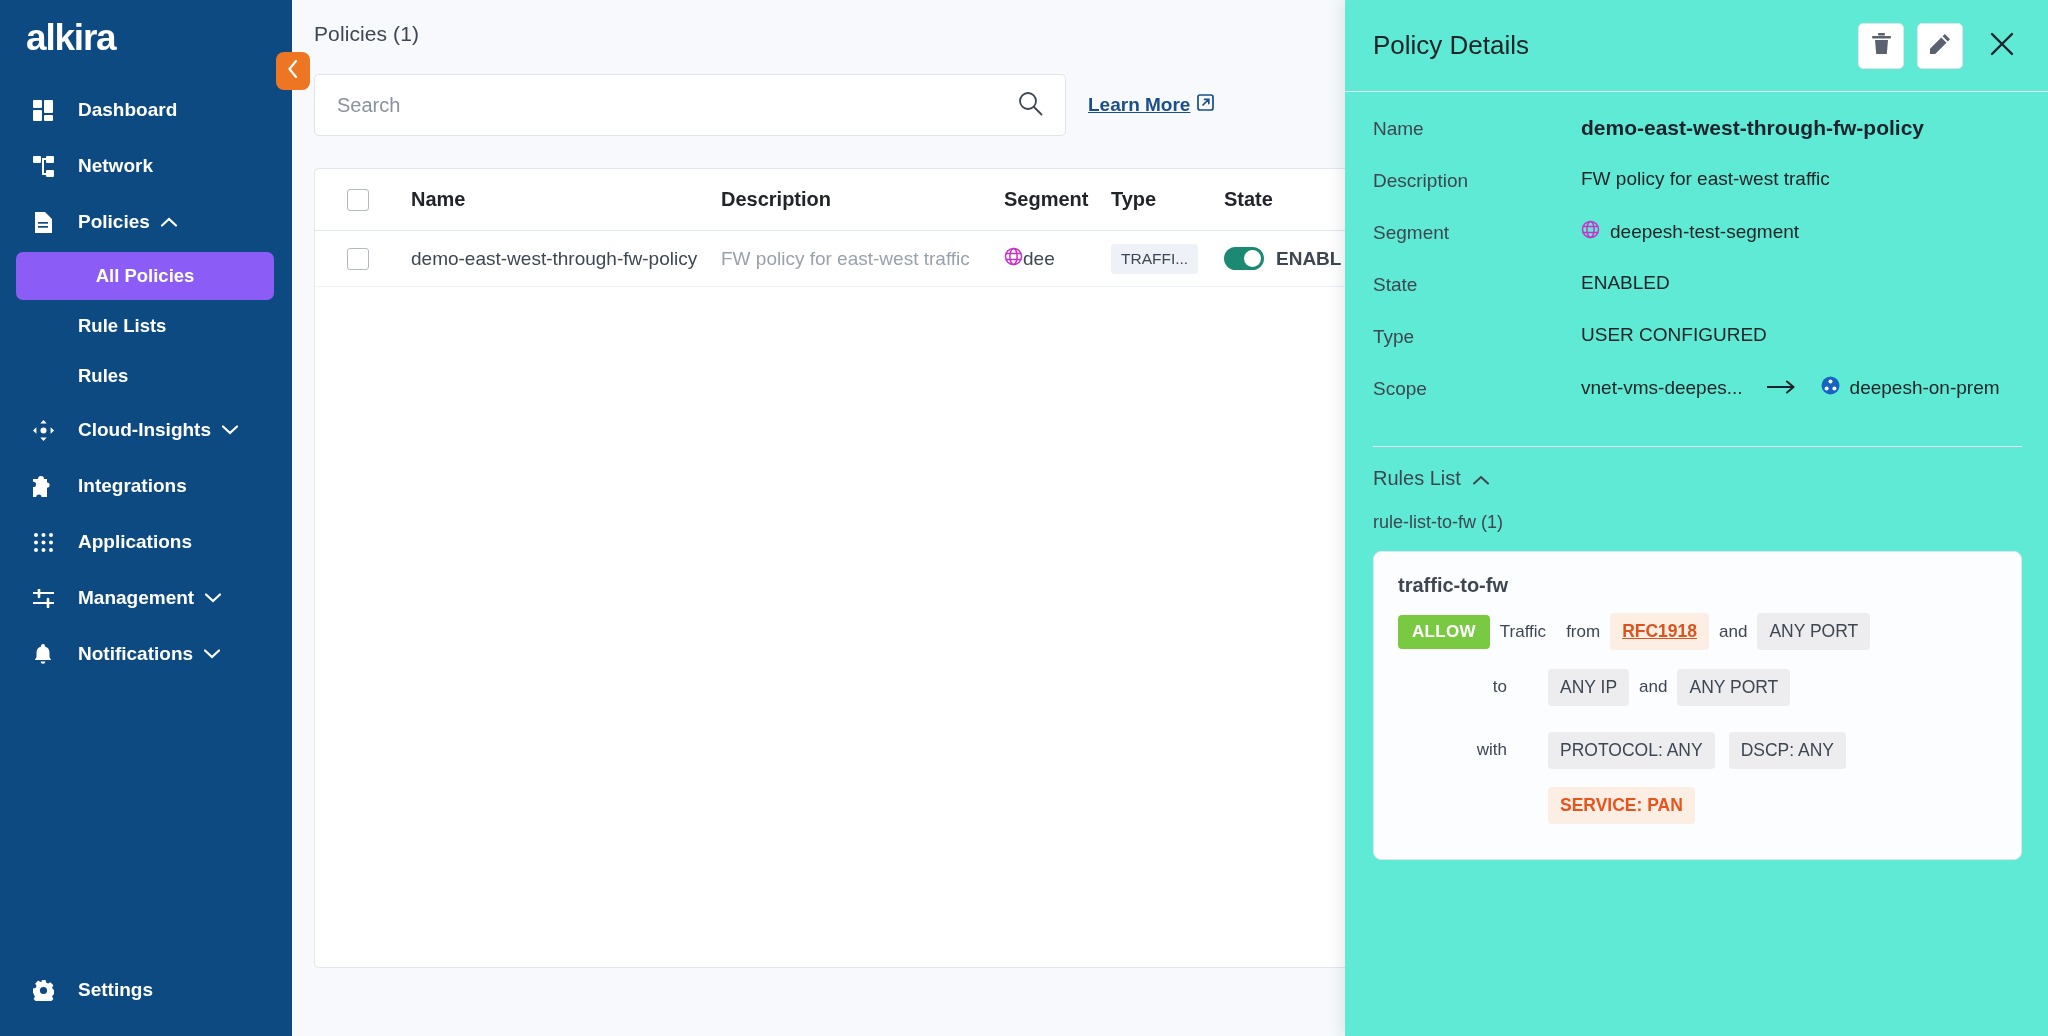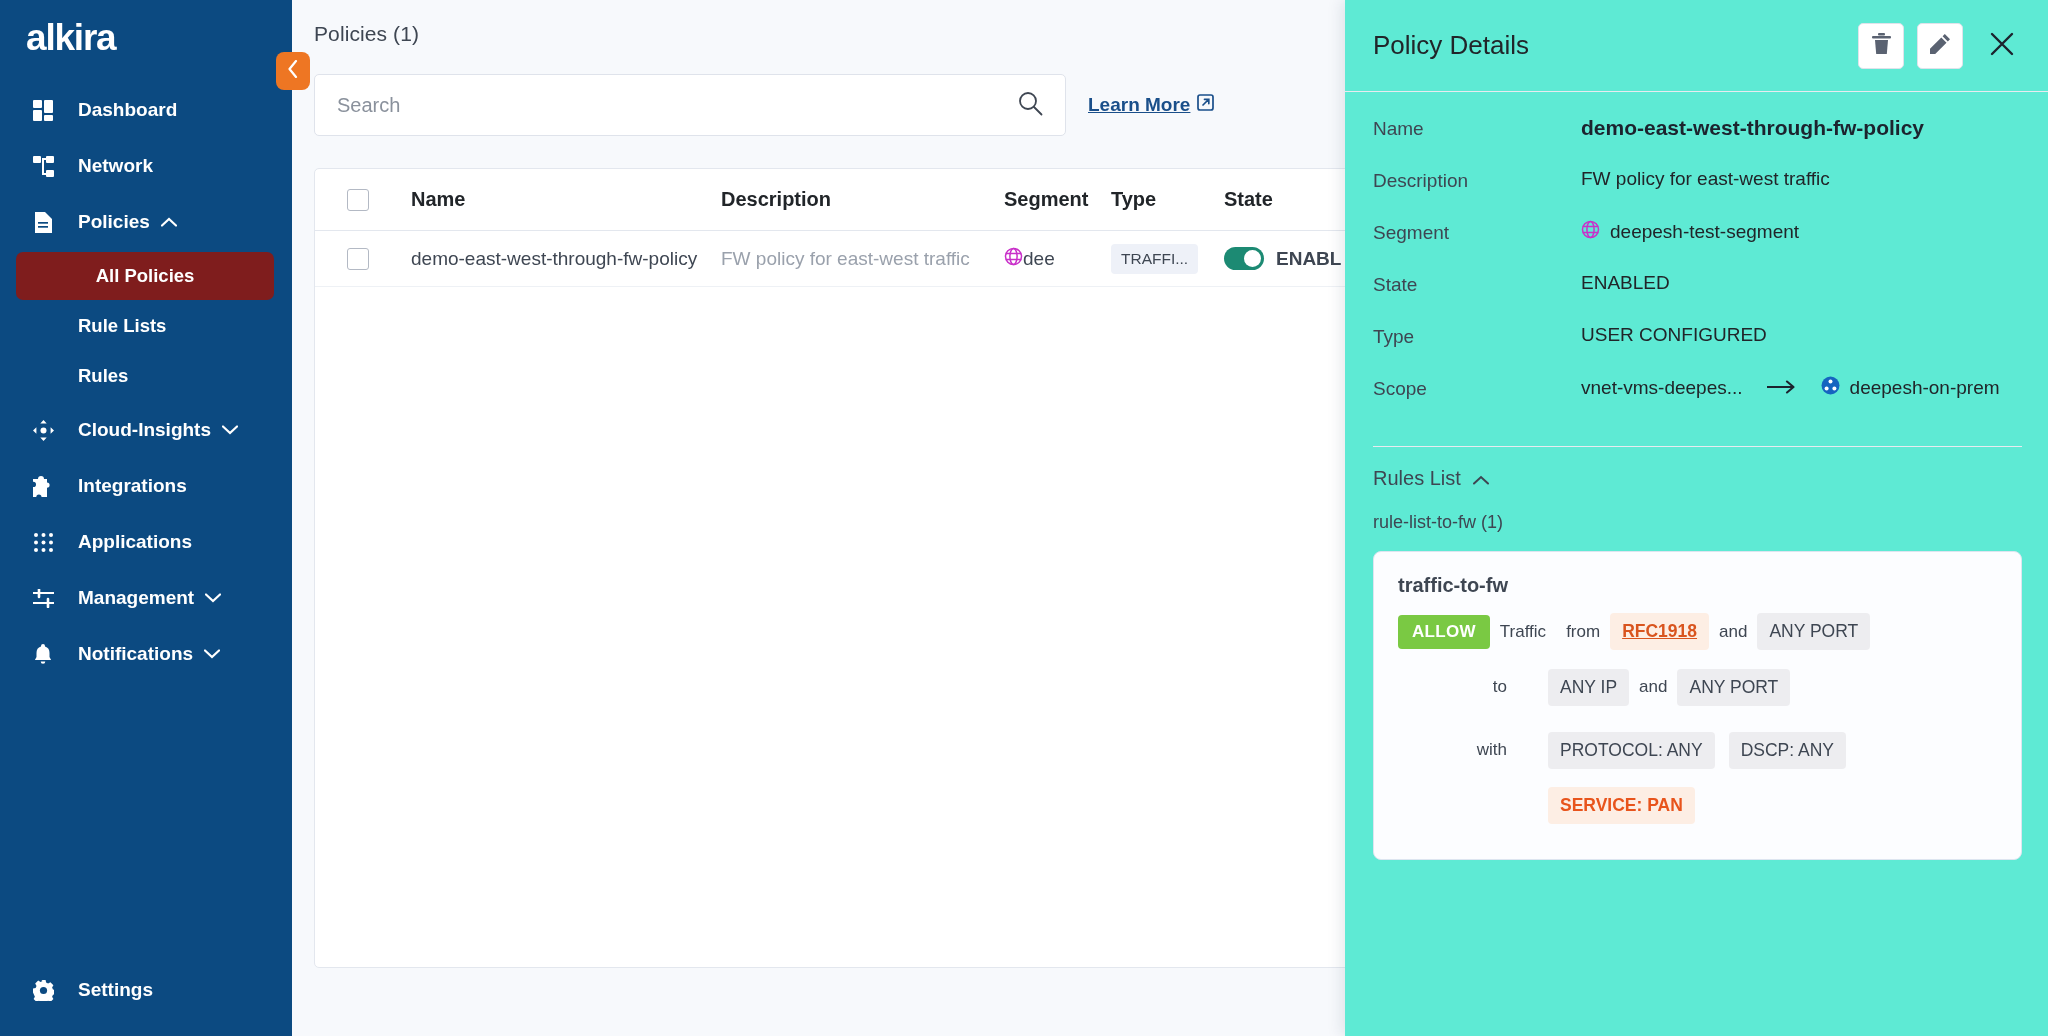--- a/index.html
+++ b/index.html
@@ -24,21 +24,21 @@
     padding-left: 30px; color: #ffffff; font-size: 19px; font-weight: 600; cursor: pointer;
   }
   .nav-item .ico { width: 26px; height: 22px; margin-right: 22px; display: flex; align-items: center; justify-content: center; flex: 0 0 26px; }
   .nav-item .ico svg { display: block; }
   .nav-item .caret { margin-left: 11px; display: flex; align-items: center; }
   .sub-item {
     display: flex; align-items: center; height: 48px;
     margin: 2px 18px 2px 16px; padding-left: 62px; border-radius: 7px;
     color: #ffffff; font-size: 18.5px; font-weight: 600; cursor: pointer;
   }
-  .sub-item.active { background: #7f1d1d; padding-left: 0; justify-content: center; font-weight: 700; }
+  .sub-item.active { background: #8b5cf6; padding-left: 0; justify-content: center; font-weight: 700; }
   .settings-row {
     display: flex; align-items: center; height: 56px; padding-left: 30px;
     color: #ffffff; font-size: 19px; font-weight: 600; margin-bottom: 18px; cursor: pointer;
   }
   .settings-row .ico { width: 26px; margin-right: 22px; display: flex; align-items: center; justify-content: center; flex: 0 0 26px;}
 
   .collapse-btn {
     position: absolute; left: 276px; top: 52px; width: 34px; height: 38px;
     background: #ee7623; border-radius: 8px; z-index: 40;
     display: flex; align-items: center; justify-content: center; cursor: pointer;

